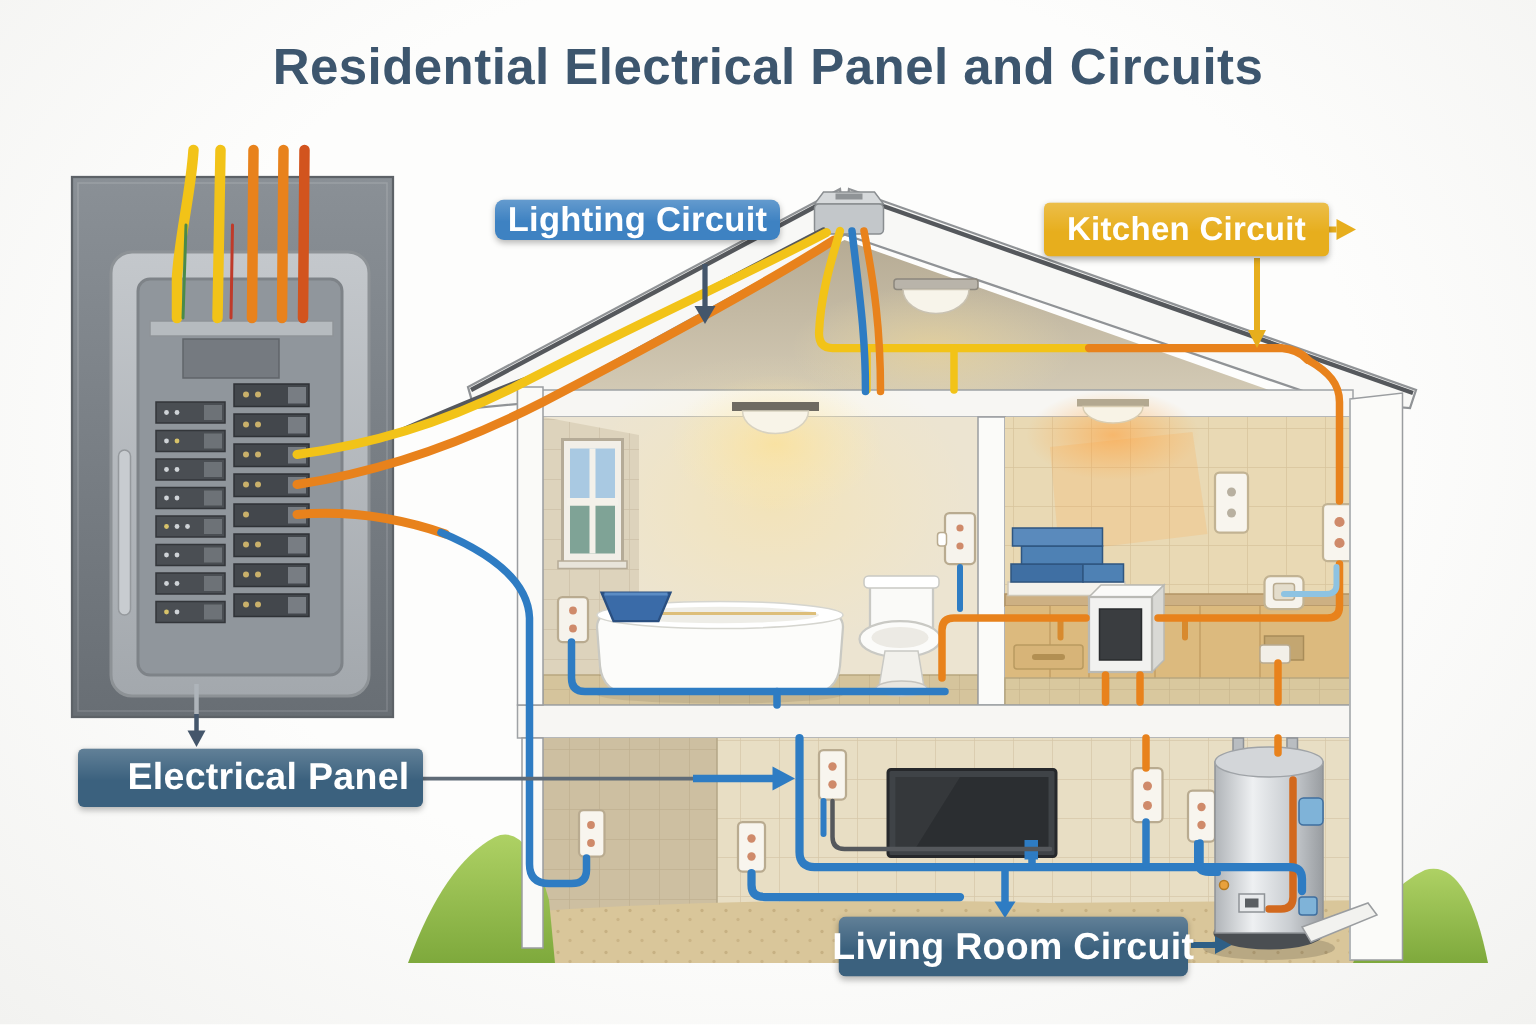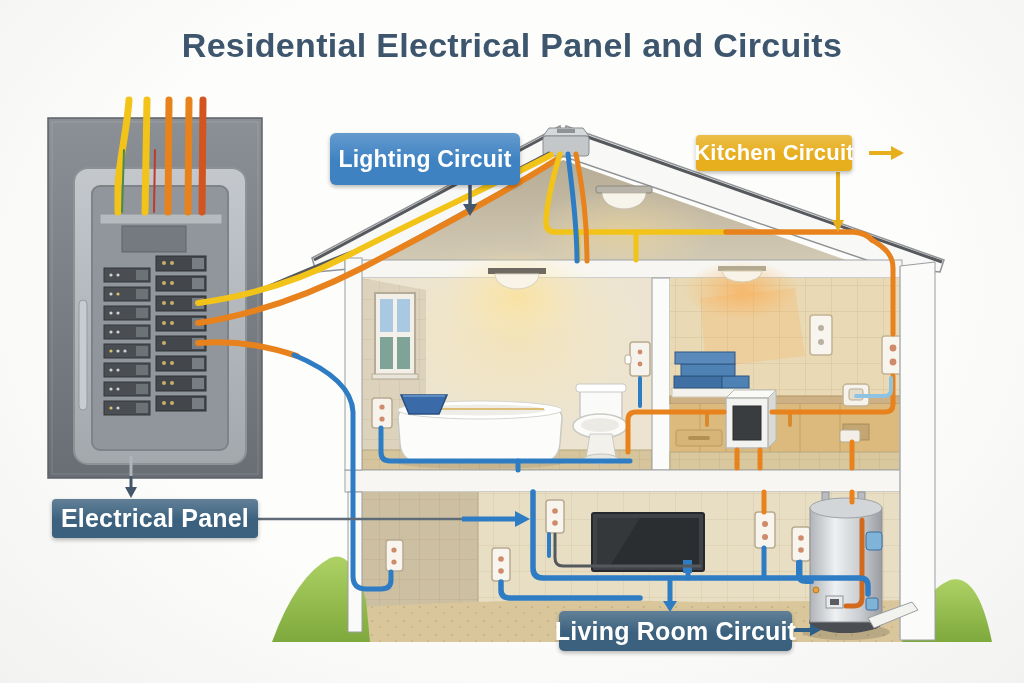--- a/index.html
+++ b/index.html
@@ -13,23 +13,23 @@
     position:absolute;display:flex;align-items:center;justify-content:center;
     color:var(--label-text,#fff);font-weight:700;letter-spacing:.2px;
     border-radius:6px;box-shadow:0 2px 4px rgba(0,0,0,.28);
     background-image:linear-gradient(rgba(255,255,255,.20),rgba(255,255,255,0) 55%);
     white-space:nowrap;
   }
   #title{
     position:absolute;top:26px;left:0;width:100%;text-align:center;
     font-size:34px;font-weight:700;color:var(--title-text,#3d566e);letter-spacing:.3px;
   }
-  #chip-lighting{left:330px;top:133px;width:190px;height:52px;font-size:23px;background-color:var(--label-blue,#3e82c2);}
-  #chip-kitchen{left:696px;top:135px;width:156px;height:36px;font-size:22px;border-radius:4px;background-color:var(--label-gold,#e7ae1d);}
-  #chip-panel{left:52px;top:499px;width:206px;height:39px;font-size:25px;border-radius:4px;background-color:var(--label-slate,#3b617e);}
+  #chip-lighting{left:330px;top:133px;width:190px;height:27px;font-size:23px;background-color:var(--label-blue,#3e82c2);}
+  #chip-kitchen{left:696px;top:135px;width:190px;height:36px;font-size:22px;border-radius:4px;background-color:var(--label-gold,#e7ae1d);}
+  #chip-panel{left:52px;top:499px;width:206px;height:39px;font-size:25px;border-radius:4px;background-color:var(--label-slate,#3b617e);padding-left:24px;}
   #chip-living{left:559px;top:611px;width:233px;height:40px;font-size:25px;border-radius:5px;background-color:var(--label-slate,#3b617e);}
   
   .wire{fill:none;stroke-linecap:round;stroke-linejoin:round;}
   .c-yellow{stroke:var(--wire-yellow,#f2c318);}
   .c-orange{stroke:var(--wire-orange,#e8821c);}
   .c-red{stroke:var(--wire-red,#d2541e);}
   .c-blue{stroke:var(--wire-blue,#2e7cc3);}
   .c-lblue{stroke:var(--wire-lightblue,#8ec3e2);}
   .c-gray{stroke:var(--wire-gray,#55585c);}
   .f-cream{fill:var(--wall-cream,#ece4d1);}

